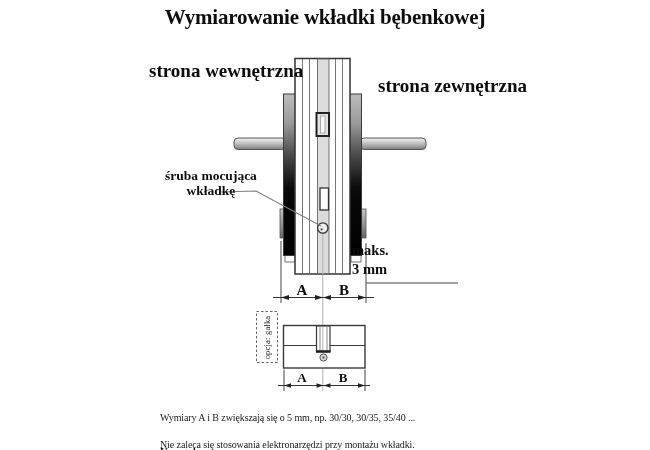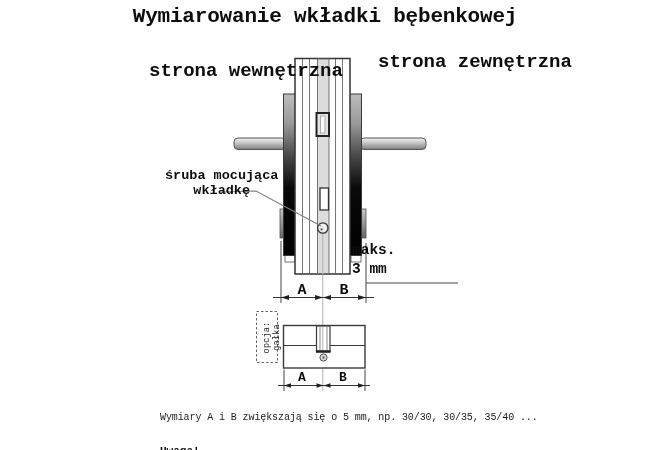--- a/index.html
+++ b/index.html
@@ -1,23 +1,23 @@
 <!DOCTYPE html>
 <html><head>
 <meta charset="utf-8">
 <style>
   html,body{margin:0;padding:0;background:#fff;}
   #stage{position:relative;width:650px;height:450px;background:#ffffff;overflow:hidden;
-         font-family:Liberation Mono, monospace;color:#111;}
+         font-family:Liberation Serif, serif;color:#111;}
   svg{position:absolute;left:0;top:0;}
   .txt{position:absolute;white-space:pre-line;}
   .title{left:0;right:0;top:5px;text-align:center;font-size:21px;font-weight:bold;color:#0d0d0d;letter-spacing:-0.2px;}
   .side-label{font-size:19px;font-weight:bold;color:#0d0d0d;}
   .lbl-inner{left:149px;top:60px;}
-  .lbl-outer{left:378px;top:51px;}
+  .lbl-outer{left:378px;top:75px;}
   .lbl-screw{left:165px;top:168px;font-size:13.5px;font-weight:bold;line-height:15px;color:#0d0d0d;text-align:center;}
   .lbl-max{left:352px;top:241px;font-size:14.5px;font-weight:bold;line-height:19px;color:#0d0d0d;}
   .dim{font-weight:bold;color:#0d0d0d;text-align:center;width:20px;}
   .dimA-main{left:292px;top:282px;font-size:15px;}
   .dimB-main{left:334px;top:282px;font-size:15px;}
   .dimA-small{left:294px;top:370px;font-size:13px;width:16px;}
   .dimB-small{left:335px;top:370px;font-size:13px;width:16px;}
   .knob-option{left:242px;top:332px;width:51px;height:11px;text-align:center;
                font-size:8.5px;color:#222;transform:rotate(-90deg);letter-spacing:0.2px;}
   .note-head{left:160px;top:397px;font-size:11px;font-weight:bold;color:#0d0d0d;margin-top:48px;}
@@ -131,14 +131,15 @@
 
   <div class="txt dim dimA-main">A</div>
   <div class="txt dim dimB-main">B</div>
 
   <div class="txt knob-option">opcja: gałka</div>
   <div class="txt dim dimA-small">A</div>
   <div class="txt dim dimB-small">B</div>
 
   <div class="txt note-head">Uwaga!</div>
   <div class="txt note-line nl0">Wymiary A i B zwiększają się o 5 mm, np. 30/30, 30/35, 35/40 ...</div>
+  <div class="txt note-line nl2">Nie zaleca się stosowania elektronarzędzi przy montażu wkładki.</div>
 
 </div>
 
 </body></html>

